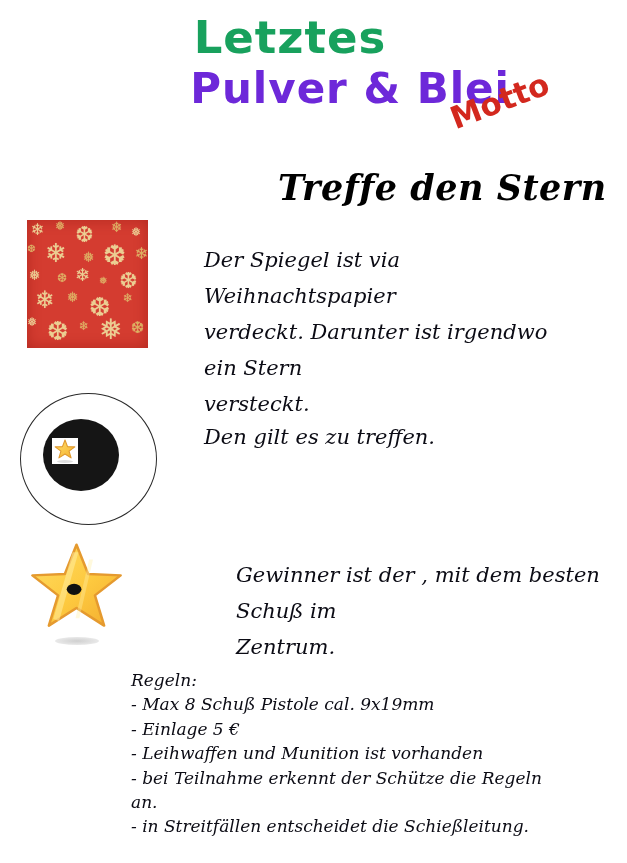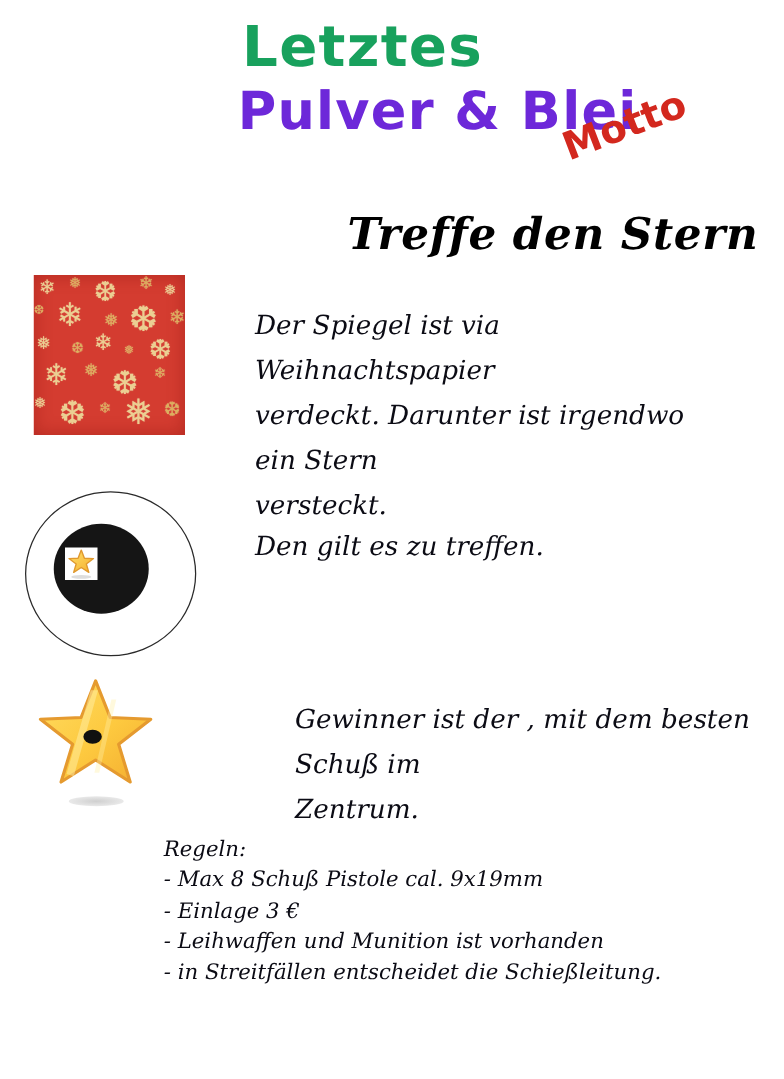--- a/index.html
+++ b/index.html
@@ -143,16 +143,17 @@
 <div class="star-shadow"></div>
 
 <div class="para p3 script">
   <div>Gewinner ist der , mit dem besten Schuß im</div>
   <div>Zentrum.</div>
 </div>
 
 <div class="para rules script">
   <div>Regeln:</div>
   <div>- Max 8 Schuß Pistole cal. 9x19mm</div>
-  <div>- Einlage 3 €</div>
+  <div>- Einlage 5 €</div>
   <div>- Leihwaffen und Munition ist vorhanden</div>
+  <div>- bei Teilnahme erkennt der Schütze die Regeln an.</div>
   <div>- in Streitfällen entscheidet die Schießleitung.</div>
 </div>
 
 </body></html>

